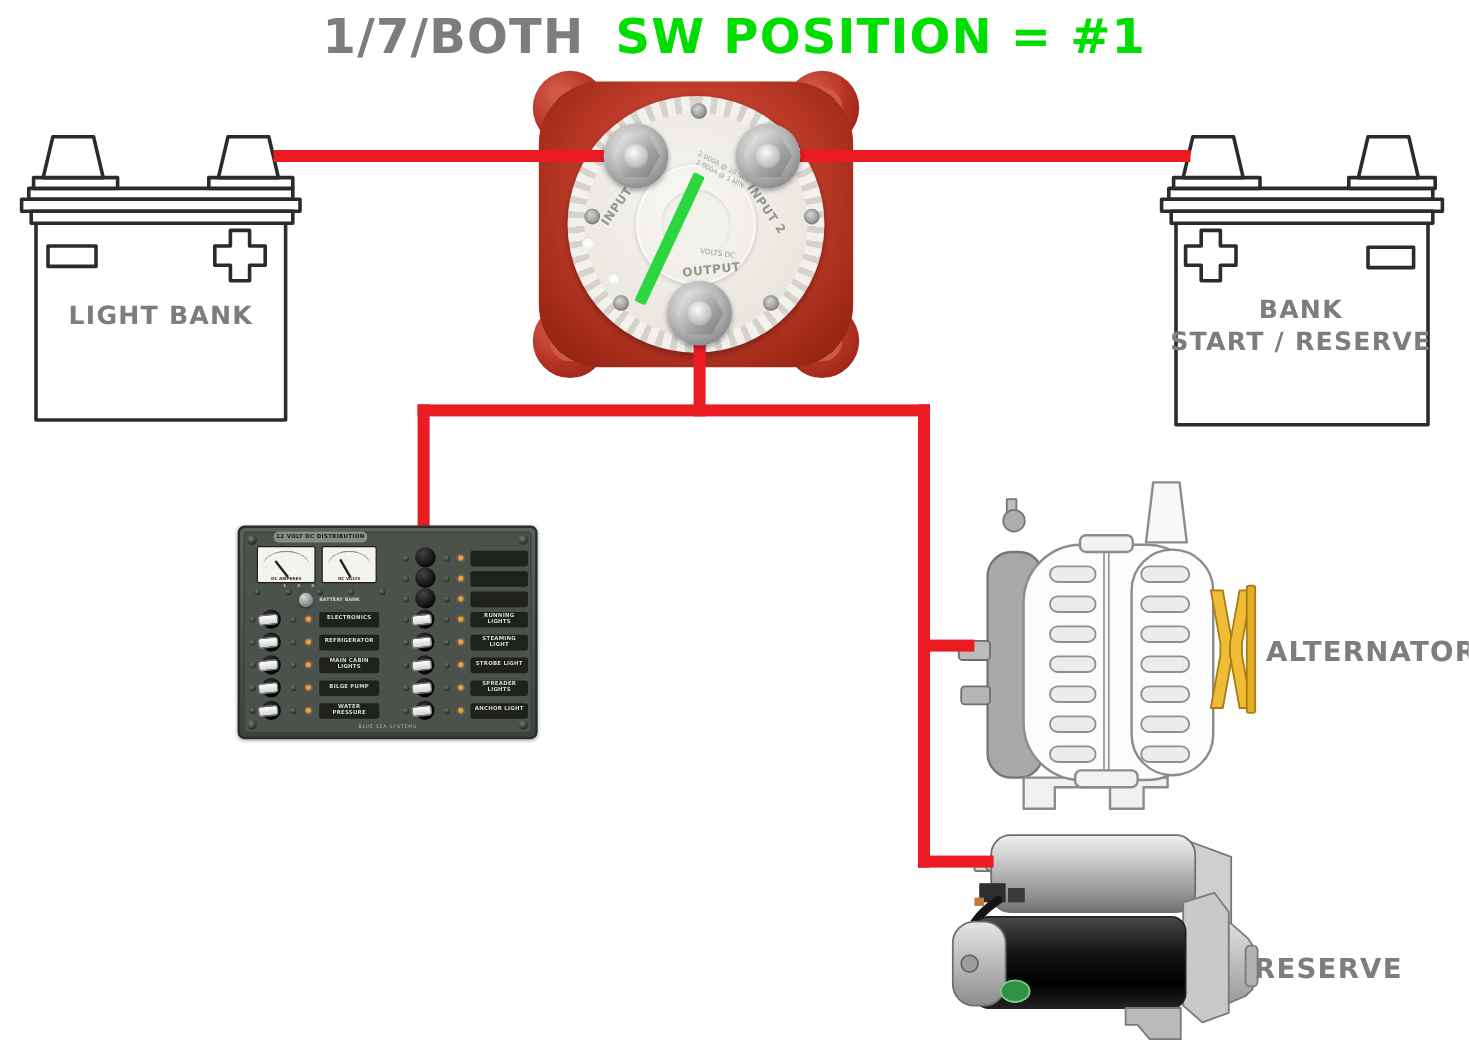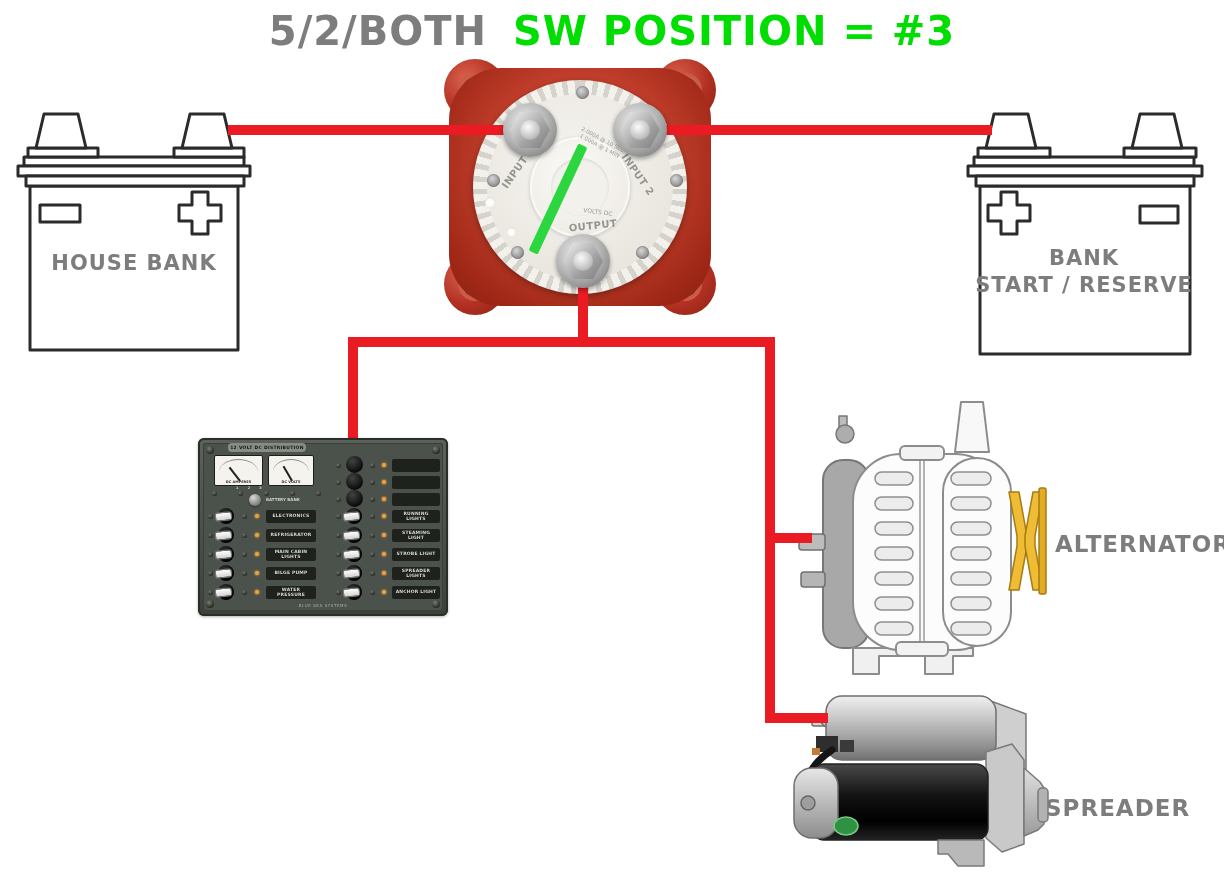--- a/index.html
+++ b/index.html
@@ -109,21 +109,21 @@
        color:#a9afa8;letter-spacing:.6px;}
 
   svg.art{position:absolute;z-index:25;}
 </style>
 </head>
 <body>
 
 <div class="stage">
 
   <div class="title">
-    <span class="t-gray">5/2/BOTH</span><span class="t-green">SW POSITION = #3</span>
+    <span class="t-gray">1/7/BOTH</span><span class="t-green">SW POSITION = #1</span>
   </div>
 
   <div class="wire" style="left:228px;top:125px;width:307px;height:10px"></div>
   <div class="wire" style="left:645px;top:125px;width:347px;height:10px"></div>
   <div class="wire" style="left:578px;top:270px;width:10px;height:77px"></div>
   <div class="wire" style="left:348px;top:337px;width:427px;height:10px"></div>
   <div class="wire" style="left:348px;top:337px;width:10px;height:105px"></div>
   <div class="wire" style="left:765px;top:337px;width:10px;height:386px"></div>
   <div class="wire" style="left:765px;top:533px;width:47px;height:10px"></div>
   <div class="wire" style="left:765px;top:713px;width:63px;height:10px"></div>
@@ -135,21 +135,21 @@
       <rect x="4" y="58" width="232" height="10"></rect>
       <rect x="12" y="68" width="218" height="10"></rect>
       <rect x="14" y="40" width="70" height="9"></rect>
       <rect x="160" y="40" width="70" height="9"></rect>
       <polygon points="30,6 64,6 72,40 22,40"></polygon>
       <polygon points="176,6 210,6 218,40 168,40"></polygon>
       <rect x="26" y="97" width="40" height="17"></rect>
       <path d="M178,84 h16 v13 h13 v16 h-13 v13 h-16 v-13 h-13 v-16 h13 Z"></path>
     </g>
   </svg>
-  <div class="bat-label" style="left:14px;top:250px;width:240px">HOUSE BANK</div>
+  <div class="bat-label" style="left:14px;top:250px;width:240px">LIGHT BANK</div>
 
   <svg class="bat" style="left:962px;top:108px" width="244" height="250" viewBox="0 0 244 250">
     <g fill="#ffffff" stroke="#2b2b2b" stroke-width="3" stroke-linejoin="round">
       <rect x="18" y="78" width="210" height="168"></rect>
       <rect x="12" y="49" width="220" height="9"></rect>
       <rect x="6" y="58" width="234" height="10"></rect>
       <rect x="14" y="68" width="218" height="10"></rect>
       <rect x="16" y="40" width="72" height="9"></rect>
       <rect x="162" y="40" width="72" height="9"></rect>
       <polygon points="32,6 66,6 74,40 24,40"></polygon>
@@ -408,15 +408,15 @@
       <polygon points="198,64 224,56 236,72 236,156 214,164 198,150" fill="#c9c9c9" stroke="#7a7a7a" stroke-width="1.5"></polygon>
       <rect x="24" y="76" width="176" height="76" rx="12" fill="url(#gMotor)" stroke="#222" stroke-width="1.5"></rect>
       <rect x="6" y="80" width="44" height="70" rx="18" fill="url(#gCap)" stroke="#6f6f6f" stroke-width="1.5"></rect>
       <circle cx="20" cy="115" r="7" fill="#9e9e9e" stroke="#666" stroke-width="1.5"></circle>
       <ellipse cx="58" cy="138" rx="12" ry="9" fill="#2f9243" stroke="#7cc98a" stroke-width="1.5"></ellipse>
       <polygon points="236,80 252,94 256,100 256,136 250,142 236,148" fill="url(#gNose)" stroke="#7a7a7a" stroke-width="1.5"></polygon>
       <rect x="250" y="100" width="10" height="34" rx="4" fill="#b2b2b2" stroke="#7a7a7a" stroke-width="1.5"></rect>
       <polygon points="150,152 196,152 196,178 170,178 160,166 150,166" fill="#b9b9b9" stroke="#7a7a7a" stroke-width="1.5"></polygon>
     </g>
   </svg>
-  <div class="cap-label" style="left:1045px;top:795px;font-size:23px">SPREADER</div>
+  <div class="cap-label" style="left:1045px;top:795px;font-size:23px">RESERVE</div>
 
 </div>
 
 </body></html>

